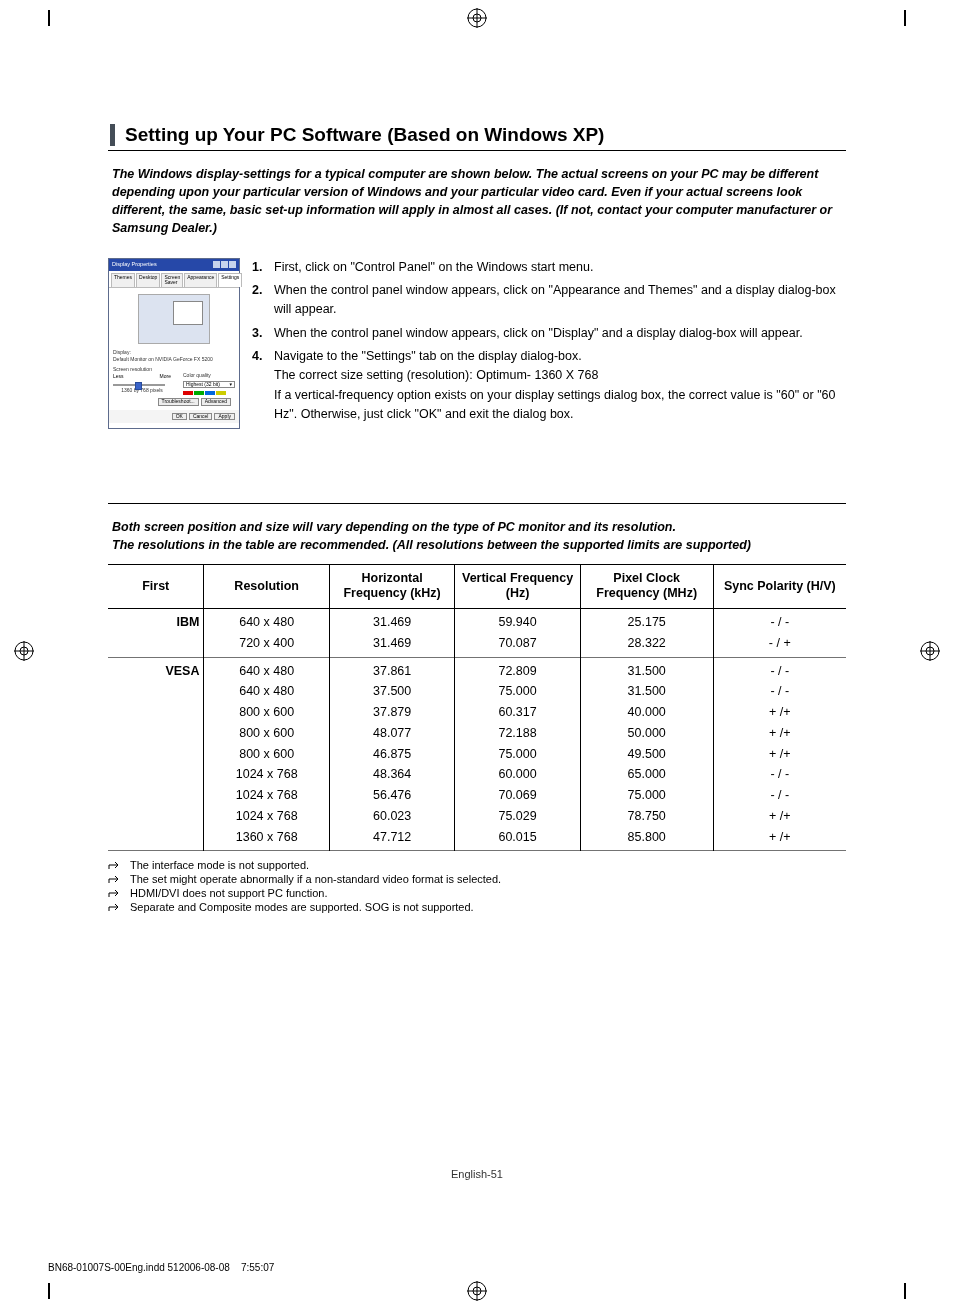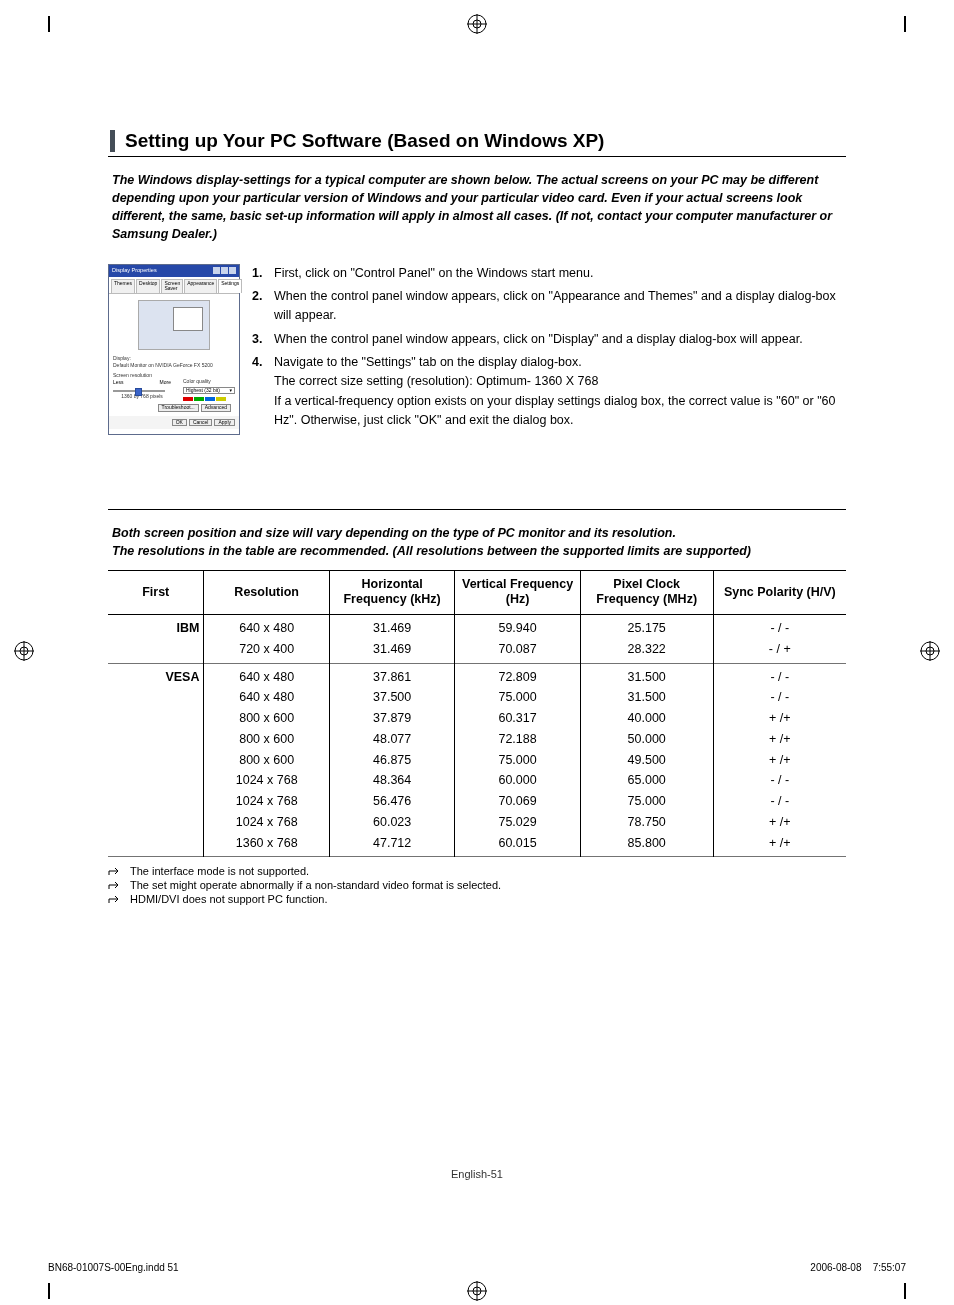--- a/index.html
+++ b/index.html
@@ -6,21 +6,21 @@
     margin: 0;
     font-family: "Segoe UI", "Myriad Pro", Arial, sans-serif;
     color: #000;
     background: #fff;
     width: 954px;
   }
   .page {
     width: 954px;
     height: 1305px;
     box-sizing: border-box;
-    padding: 14px 48px 0 48px;
+    padding: 8px 48px 0 48px;
     position: relative;
   }
   .crop-row {
     display: flex;
     justify-content: space-between;
     align-items: center;
     margin-bottom: 40px;
   }
   .crop-row.bottom {
     position: absolute;
@@ -212,21 +212,20 @@
     bottom: 125px;
     left: 0;
     right: 0;
   }
   .footer-info {
     position: absolute;
     left: 48px;
     right: 48px;
     bottom: 32px;
     display: flex;
-    justify-content: space-between;
     font-size: 10px;
     color: #000;
   }
   .side-reg { position: absolute; top: 50%; transform: translateY(-50%); }
   .side-reg.left { left: 14px; }
   .side-reg.right { right: 14px; }
 </style>
 </head>
 <body>
 
@@ -483,20 +482,28 @@
           <span>The set might operate abnormally if a non-standard video format is selected.</span>
         </div>
         <div class="note-row">
           <span class="note-icon">
             <svg viewBox="0 0 14 10">
               <path d="M1 4 L10 4 L7 1 M10 4 L7 7 M1 4 L1 8" fill="none" stroke="#000" stroke-width="1"></path>
             </svg>
           </span>
           <span>HDMI/DVI does not support PC function.</span>
         </div>
+        <div class="note-row">
+          <span class="note-icon">
+            <svg viewBox="0 0 14 10">
+              <path d="M1 4 L10 4 L7 1 M10 4 L7 7 M1 4 L1 8" fill="none" stroke="#000" stroke-width="1"></path>
+            </svg>
+          </span>
+          <span>Separate and Composite modes are supported. SOG is not supported.</span>
+        </div>
       </div>
 
   </div>
 
   <div class="page-num">English-51</div>
 
   <div class="footer-info">
     <span>BN68-01007S-00Eng.indd   51</span>
     <span>
       <span>2006-08-08</span>&nbsp;&nbsp;&nbsp;

